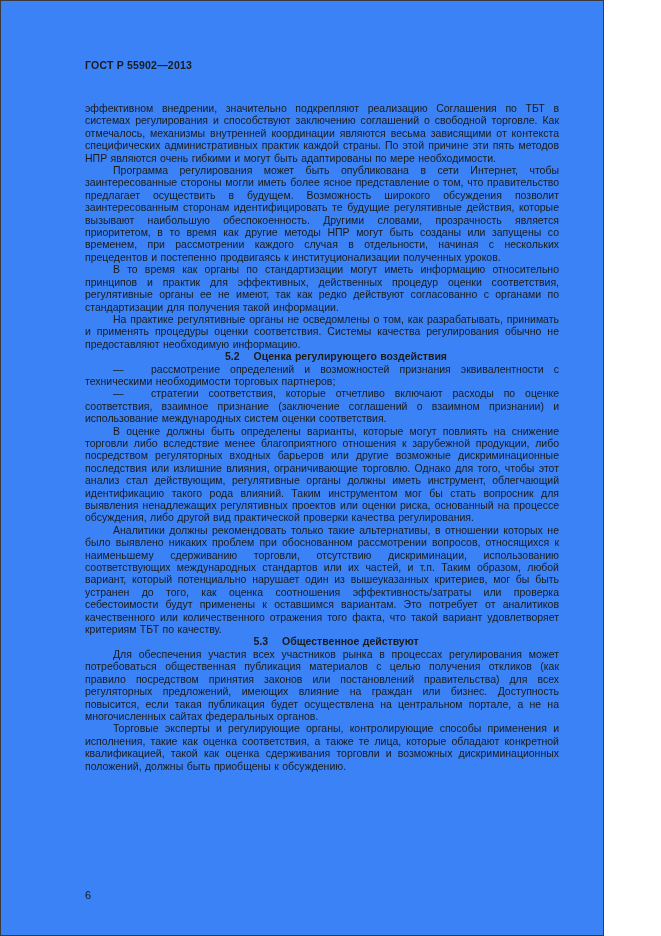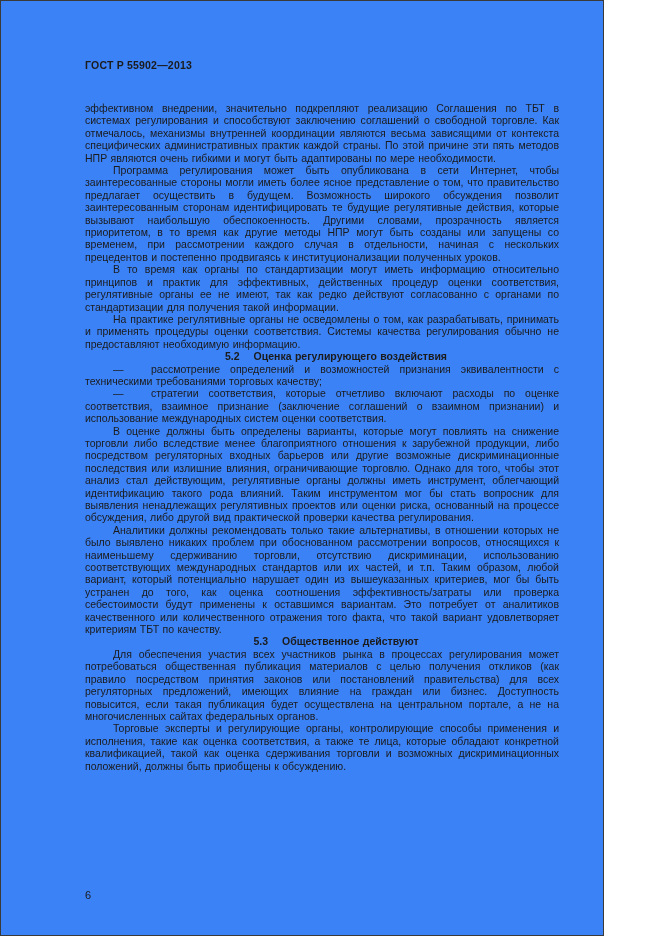--- a/index.html
+++ b/index.html
@@ -73,21 +73,21 @@
     <p>На практике регулятивные органы не осведомлены о том, как разрабатывать, принимать и применять процедуры оценки соответствия. Системы качества регулирования обычно не предоставляют необходимую информацию.</p>
 
     <p class="heading">
       <span class="h-num">5.2</span><span class="h-title">Оценка регулирующего воздействия</span>
     </p>
 
 
 
 
     <p class="list">
-      <span class="marker">—</span><span>рассмотрение определений и возможностей признания эквивалентности с техническими требованиями торговых качеству;</span>
+      <span class="marker">—</span><span>рассмотрение определений и возможностей признания эквивалентности с техническими необходимости торговых партнеров;</span>
     </p>
 
     <p class="list">
       <span class="marker">—</span><span>стратегии соответствия, которые отчетливо включают расходы по оценке соответствия, взаимное признание (заключение соглашений о взаимном признании) и использование международных систем оценки соответствия.</span>
     </p>
 
     <p>В оценке должны быть определены варианты, которые могут повлиять на снижение торговли либо вследствие менее благоприятного отношения к зарубежной продукции, либо посредством регуляторных входных барьеров или другие возможные дискриминационные последствия или излишние влияния, ограничивающие торговлю. Однако для того, чтобы этот анализ стал действующим, регулятивные органы должны иметь инструмент, облегчающий идентификацию такого рода влияний. Таким инструментом мог бы стать вопросник для выявления ненадлежащих регулятивных проектов или оценки риска, основанный на процессе обсуждения, либо другой вид практической проверки качества регулирования.</p>
 
     <p>Аналитики должны рекомендовать только такие альтернативы, в отношении которых не было выявлено никаких проблем при обоснованном рассмотрении вопросов, относящихся к наименьшему сдерживанию торговли, отсутствию дискриминации, использованию соответствующих международных стандартов или их частей, и т.п. Таким образом, любой вариант, который потенциально нарушает один из вышеуказанных критериев, мог бы быть устранен до того, как оценка соотношения эффективность/затраты или проверка себестоимости будут применены к оставшимся вариантам. Это потребует от аналитиков качественного или количественного отражения того факта, что такой вариант удовлетворяет критериям ТБТ по качеству.</p>
 

